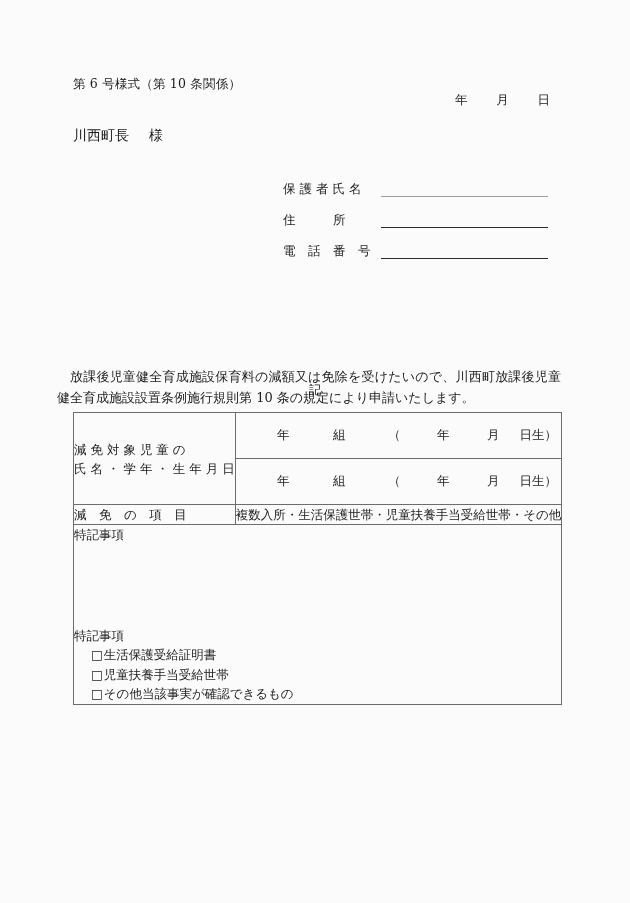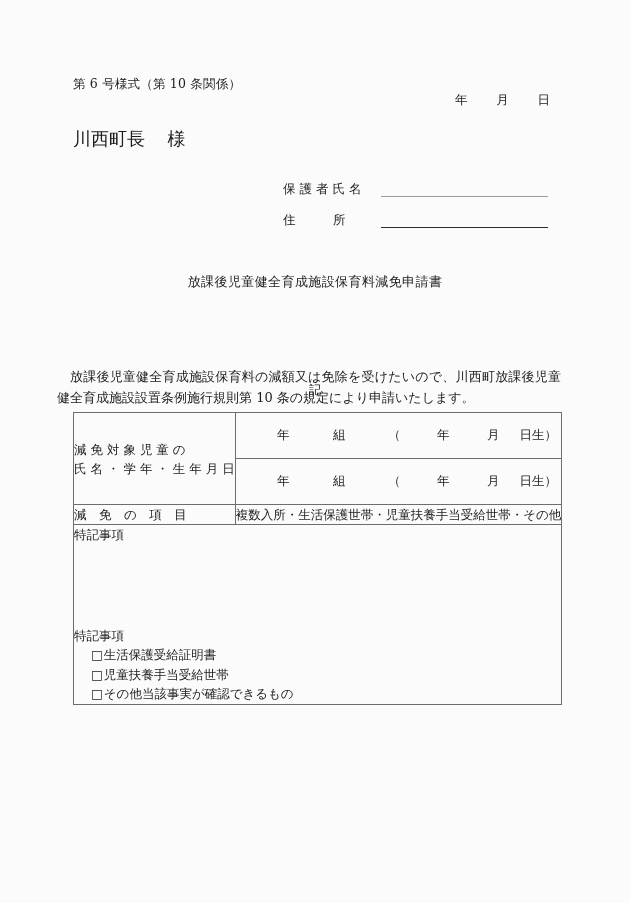--- a/index.html
+++ b/index.html
@@ -48,21 +48,21 @@
   #date-line {
     left: 455px;
     top: 92px;
     font-size: 12.5px;
     width: 95px;
   }
 
   #addressee {
     left: 73px;
     top: 127px;
-    font-size: 18px;
+    font-size: 14px;
   }
   #addressee .gap { display: inline-block; width: 11px; }
 
   
   #applicant-block {
     left: 283px;
     top: 166px;
     width: 265px;
     font-size: 12.5px;
   }
@@ -205,24 +205,27 @@
     <div class="applicant-row">
       <div class="applicant-label nowrap">保 護 者 氏 名</div>
       <div class="applicant-rule soft"></div>
     </div>
 
     <div class="applicant-row">
       <div class="applicant-label nowrap">住　　　所</div>
       <div class="applicant-rule"></div>
     </div>
 
+    <div class="applicant-row">
+      <div class="applicant-label nowrap">電　話　番　号</div>
+      <div class="applicant-rule"></div>
+    </div>
 
   </div>
 
-  <div class="abs" id="doc-title">放課後児童健全育成施設保育料減免申請書</div>
 
   <div class="abs" id="body-paragraph">放課後児童健全育成施設保育料の減額又は免除を受けたいので、川西町放課後児童健全育成施設設置条例施行規則第 10 条の規定により申請いたします。</div>
 
   <div class="abs" id="ki-marker">記</div>
 
   <table class="abs" id="form-table">
     <tbody>
 
       <tr>
         <td class="label-cell" rowspan="2">

